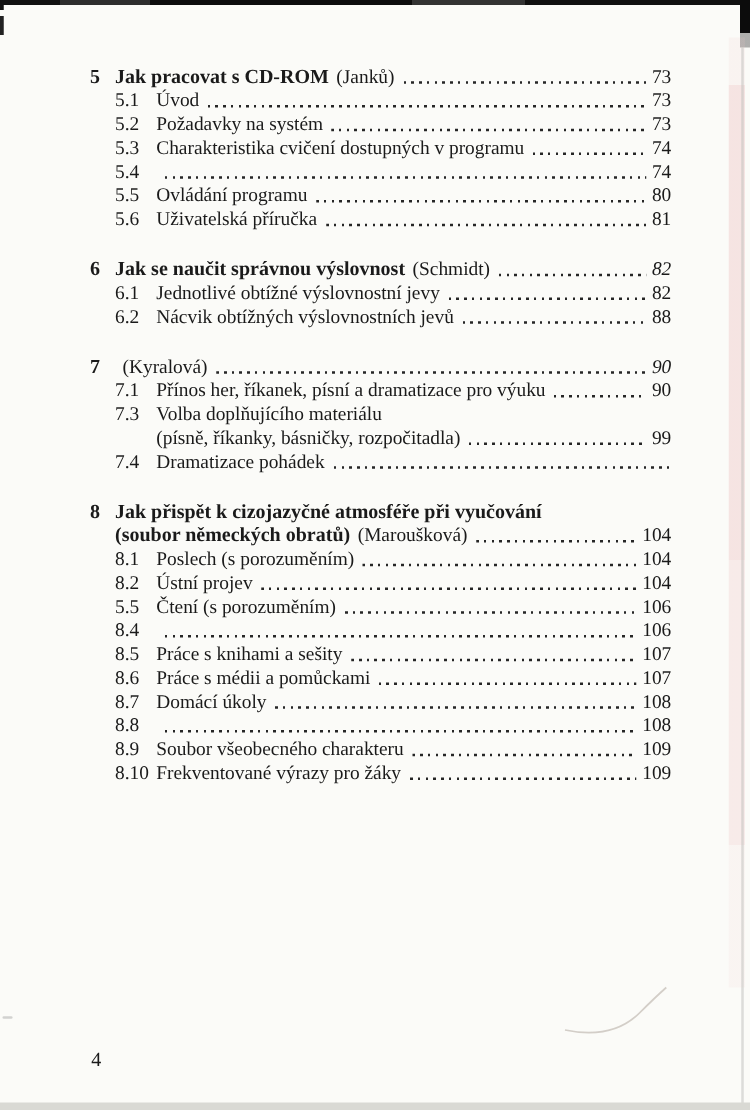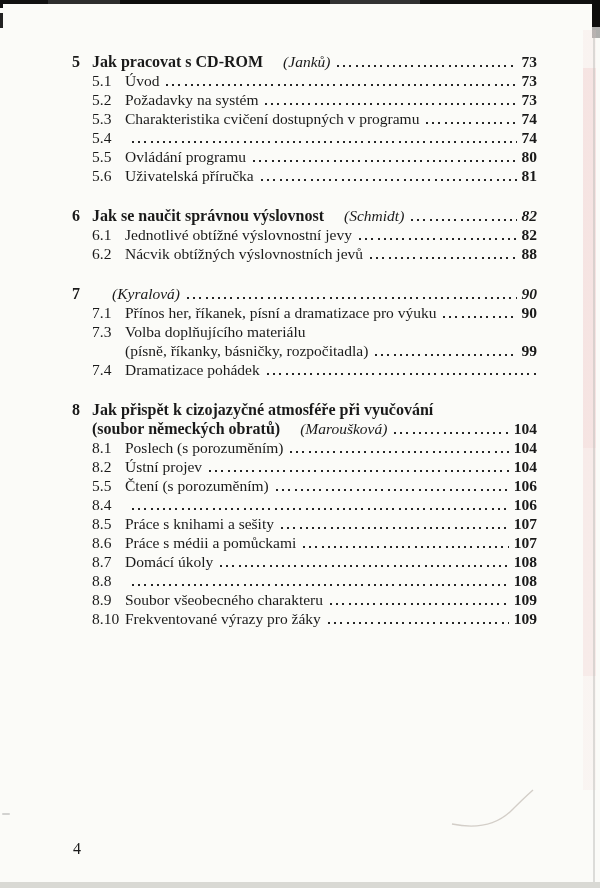--- a/index.html
+++ b/index.html
@@ -57,32 +57,32 @@
 
   .row { display: flex; align-items: baseline; }
   .chapter-row { font-weight: bold; font-size: 16px; }
   .chapter-num { width: 20px; flex: none; }
   .chapter-cont { padding-left: 20px; }
   .item-row { }
   .item-indent { padding-left: 20px; }
   .item-num { width: 33px; flex: none; }
   .item-cont { padding-left: 53px; }
 
-  .author { font-style: italic; font-weight: normal; margin-left: 20px; }
+  .author { font-weight: normal; margin-left: 6px; }
   .chapter-row .author { font-size: 15.5px; }
 
   .leader {
     flex: 1 1 auto;
     height: 2px;
     align-self: flex-end;
     margin: 0 5px 4px 7px;
     background-image: repeating-linear-gradient(to right, #262626 0 2px, transparent 2px 6.2px);
   }
   .leader.no-page { margin-right: 0; }
-  .pagenum { flex: none; text-align: left; font-weight: bold; font-size: 15.5px; }
+  .pagenum { flex: none; text-align: left; font-weight: normal; font-size: 15.5px; }
   .pagenum.italic { font-style: italic; }
 
   .footer-num {
     position: absolute; left: 73px; top: 840px;
     font-size: 16px;
   }
 </style>
 </head>
 <body>
 

